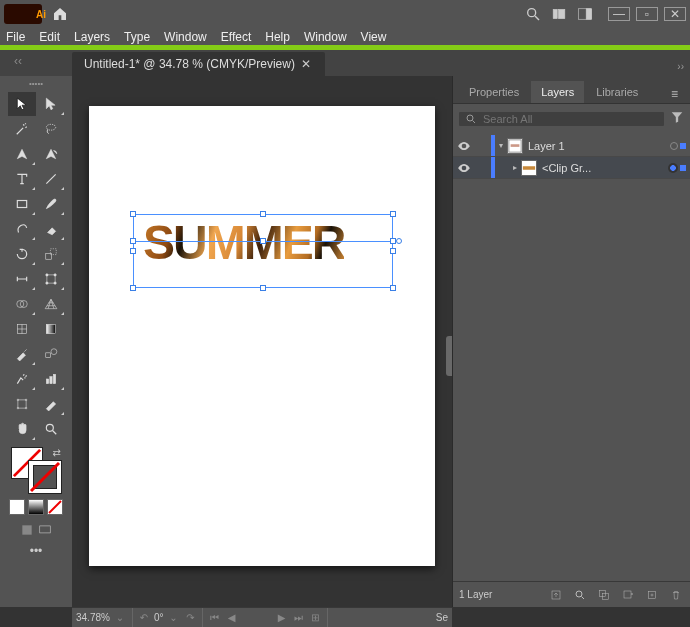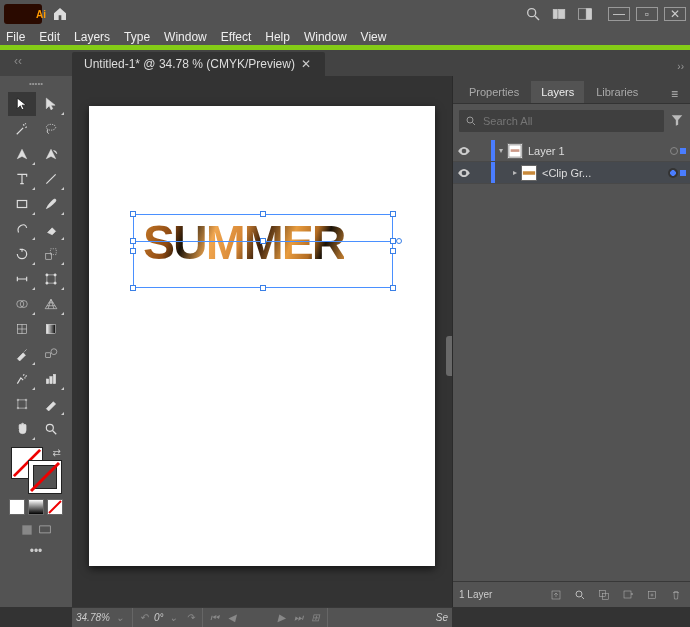--- a/index.html
+++ b/index.html
@@ -47,32 +47,32 @@
   .canvas-scroll { flex:1; display:flex; justify-content:center; padding-top:30px;}
   .artboard { width:346px; height:460px; background:#fff; box-shadow: 0 3px 8px rgba(0,0,0,.6); position:relative;}
   .selbox { position:absolute; left:44px; top:108px; width:260px; height:74px; border:1px solid #4a90ff;}
   .selbox .hline { position:absolute; left:0;right:0;top:26px;border-top:1px solid #4a90ff;}
   .handle { position:absolute;width:6px;height:6px;background:#fff;border:1px solid #3a7fe6;}
   .handle.c { border-radius:50%;}
   .summer { position:absolute; left:54px; top:113px; width:246px; height:46px; display:flex;}
   .summer-text { font-family: Impact, Arial Black, sans-serif; font-weight:900; font-size:48px; letter-spacing:-2px; line-height:1;
     background: linear-gradient(110deg,#c77b2a 0%, #8f4a12 15%, #1a1208 22%, #f0a64f 35%, #d88836 48%, #3a1f0b 58%, #e89c3f 72%, #b36c22 82%, #1a1208 88%, #d68b35 100%);
     -webkit-background-clip:text; background-clip:text; -webkit-text-fill-color:transparent; color:transparent;}
-  .statusbar { height:20px; background:#535353; display:flex;align-items:center; font-size:10px;color:#ccc; gap:4px; padding:0 4px; border-top:1px solid #383838;font-style:italic;}
+  .statusbar { height:20px; background:#535353; display:flex;align-items:center; font-size:10px;color:#ccc; gap:4px; padding:0 4px; border-top:1px solid #383838;}
   .status-seg { display:flex;align-items:center; gap:3px; border-right:1px solid #666;padding-right:5px;height:100%;}
   .sb-btn { width:14px;height:14px;display:flex;align-items:center;justify-content:center;color:#888;font-size:10px;}
   .right-pan-toggle { position:absolute; right:0; top:260px; width:6px;height:40px;background:#696969;border-radius:3px 0 0 3px;}
   
   .right-panels { width: 238px; display:flex;flex-direction:column; background:#434343; border-left:1px solid #2a2a2a;}
   .panel-tabs { height:28px; display:flex; align-items:flex-end; background:#434343; padding:0 6px; gap:2px; border-bottom:1px solid #333; position:relative;}
   .panel-tab { padding:5px 10px; color:#aaa; font-size:11px;}
   .panel-tab.active { background:#535353; color:#eee;text-align:center; }
   .panel-menu { margin-left:auto; color:#bbb; font-size:12px; padding:2px 6px;}
   .search-row { padding:6px; background:#535353;}
-  .search-box { display:flex;align-items:center;background:#3f3f3f;border-radius:1px;height:22px;padding:0 6px;gap:6px;}
+  .search-box { display:flex;align-items:center;background:#3f3f3f;border-radius:1px;height:14px;padding:0 6px;gap:6px;}
   .search-box input { flex:1;background:transparent;border:none;outline:none;color:#ccc;font-size:11px;}
   .filter-icon { margin-left:6px;}
   .layers-list { flex:1; background:#535353; padding-top:2px;}
   .layer-row { display:flex;align-items:center;height:22px; border-bottom:1px solid #484848;}
   .eye { width:22px;display:flex;justify-content:center;}
   .eye svg{width:14px;height:14px;fill:#ccc;}
   .lock { width:16px;}
   .bluebar { width:4px;height:100%;background:#4a7dff;}
   .indent { width:14px;}
   .chev { width:12px; text-align:center;color:#bbb;font-size:8px;}

